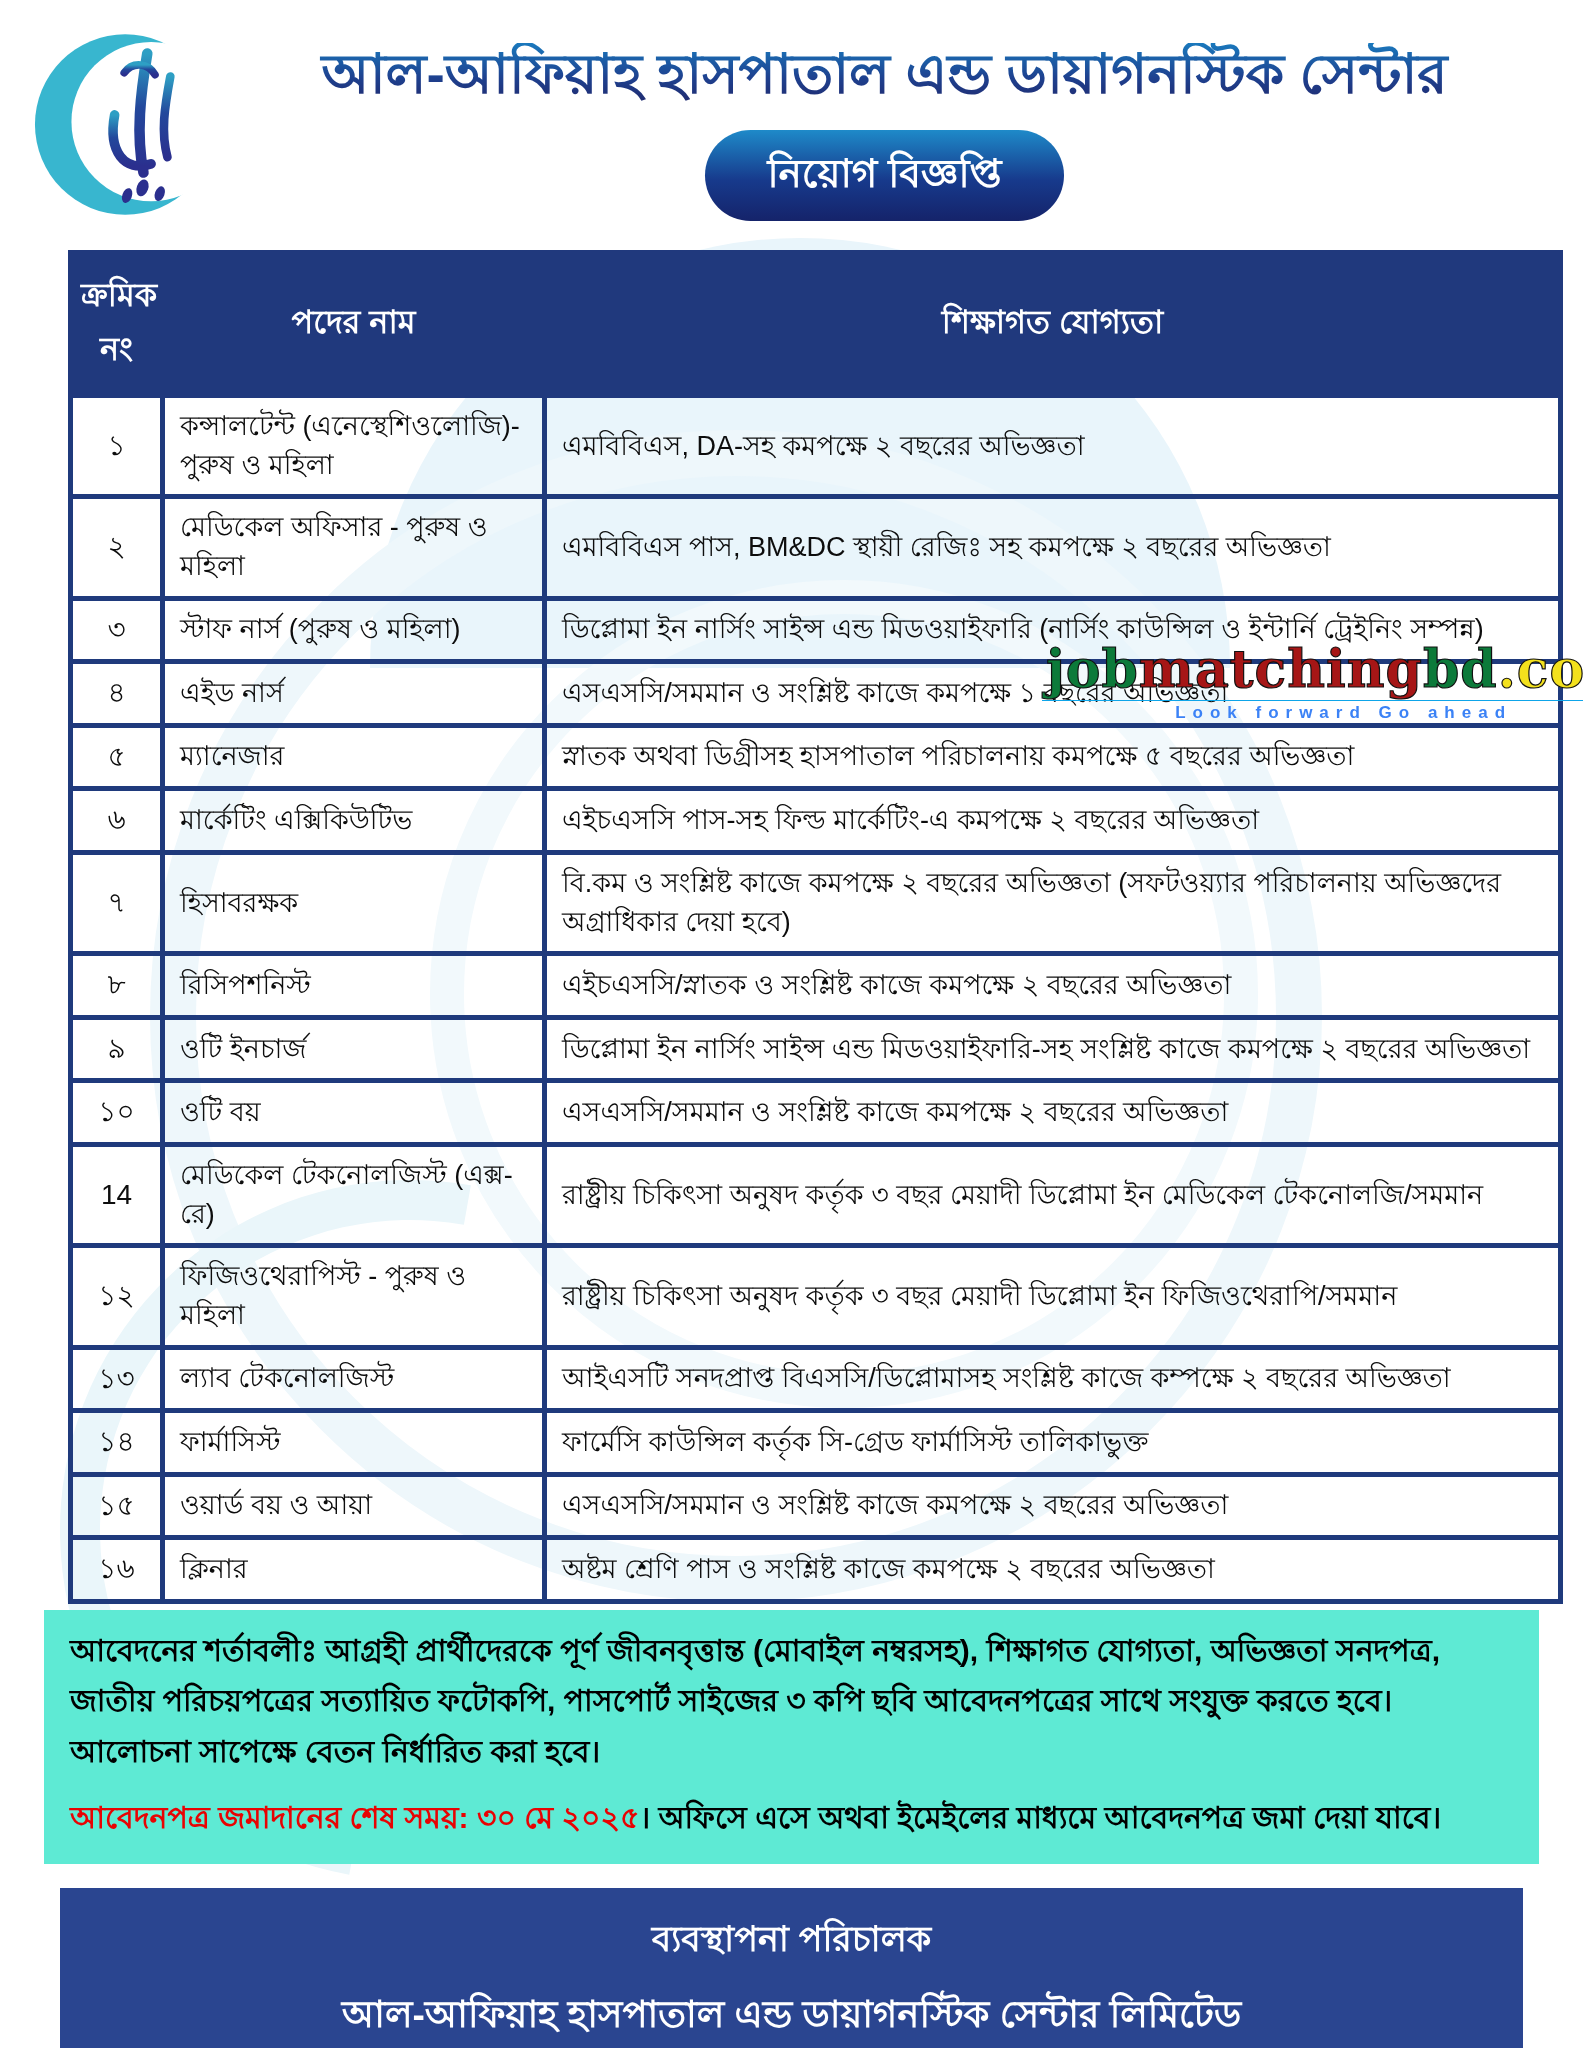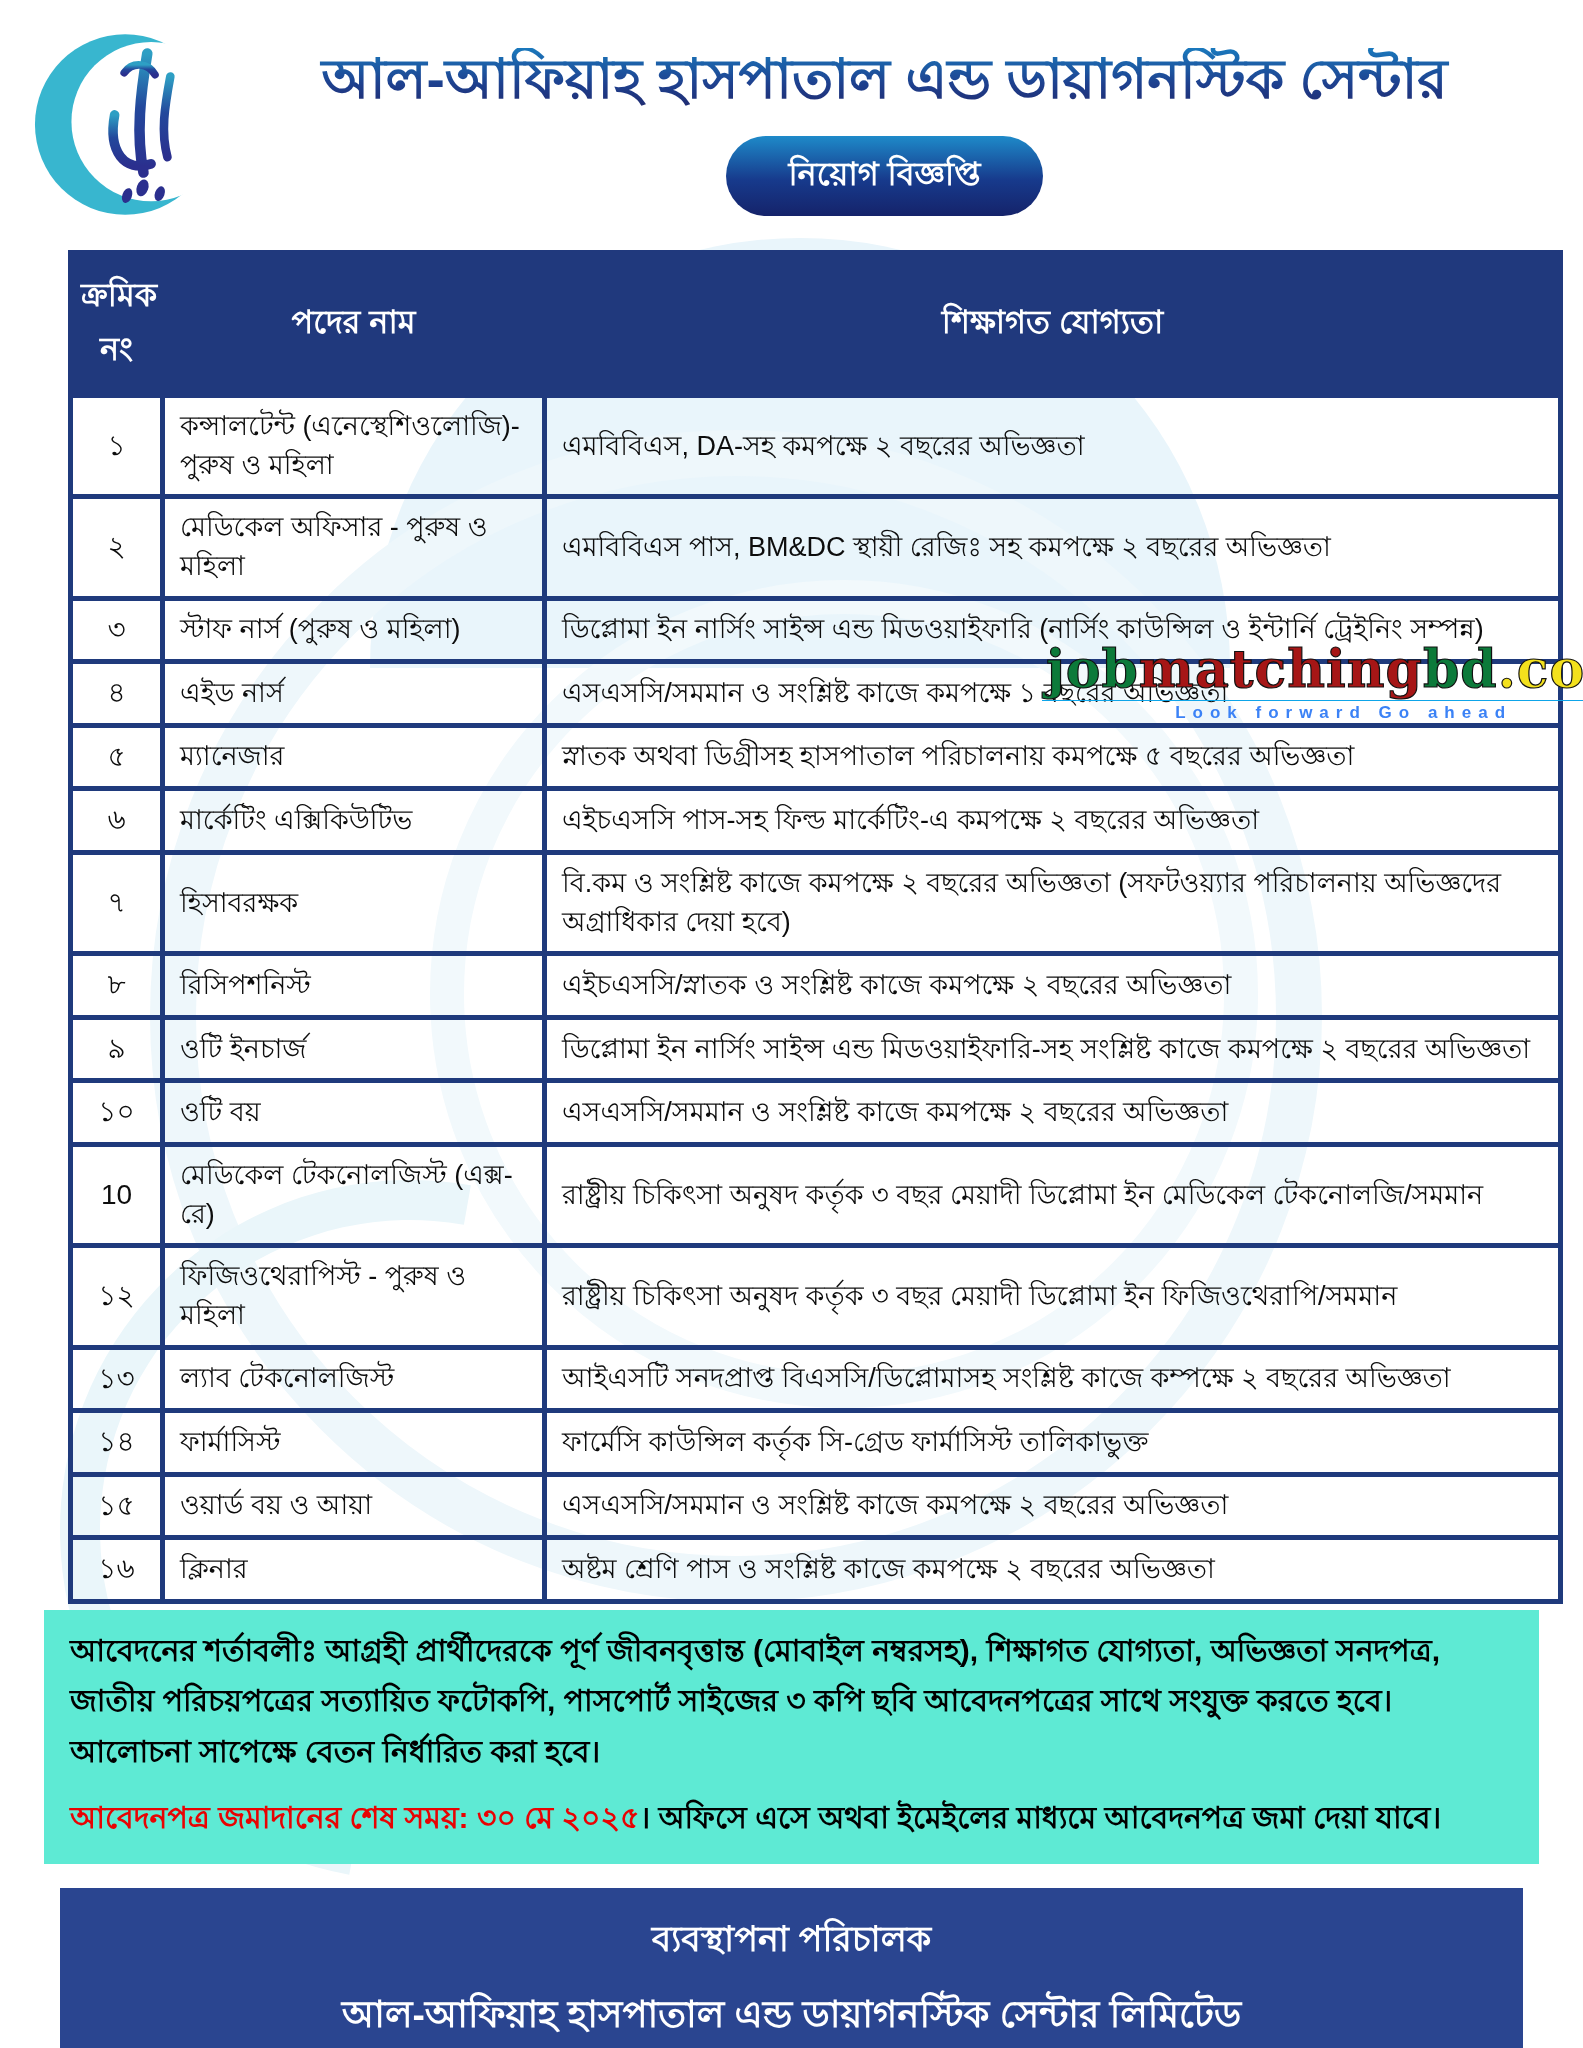--- a/index.html
+++ b/index.html
@@ -19,21 +19,21 @@
   .header{position:relative;z-index:1;display:flex;align-items:center;padding:26px 40px 0 34px;}
   .logo{width:192px;height:198px;flex:none;}
   .title-wrap{flex:1;text-align:center;padding-top:14px;}
   .main-title{
     margin:0;font-size:55px;font-weight:bold;line-height:1.15;letter-spacing:0;
     background:linear-gradient(180deg,#1a79bd 0%,#1e418f 55%,#20276b 100%);
     -webkit-background-clip:text;background-clip:text;color:transparent;
   }
   .badge{
     display:inline-block;margin-top:24px;padding:13px 62px;
-    font-size:32px;font-weight:bold;color:#ffffff;
+    font-size:39px;font-weight:bold;color:#ffffff;
     background:linear-gradient(180deg,#1e8ac9 0%,#173a8c 55%,#15236a 100%);
     border-radius:48px;
   }
 
   
   .job-table{
     position:relative;z-index:1;width:1495px;margin:26px 68px 0;
     border-collapse:collapse;table-layout:fixed;
   }
   .job-table th{
@@ -176,21 +176,21 @@
           <td>৯</td>
           <td>ওটি ইনচার্জ</td>
           <td>ডিপ্লোমা ইন নার্সিং সাইন্স এন্ড মিডওয়াইফারি-সহ সংশ্লিষ্ট কাজে কমপক্ষে ২ বছরের অভিজ্ঞতা</td>
         </tr>
         <tr>
           <td>১০</td>
           <td>ওটি বয়</td>
           <td>এসএসসি/সমমান ও সংশ্লিষ্ট কাজে কমপক্ষে ২ বছরের অভিজ্ঞতা</td>
         </tr>
         <tr>
-          <td>10</td>
+          <td>14</td>
           <td>মেডিকেল টেকনোলজিস্ট (এক্স-রে)</td>
           <td>রাষ্ট্রীয় চিকিৎসা অনুষদ কর্তৃক ৩ বছর মেয়াদী ডিপ্লোমা ইন মেডিকেল টেকনোলজি/সমমান</td>
         </tr>
         <tr>
           <td>১২</td>
           <td>ফিজিওথেরাপিস্ট - পুরুষ ও মহিলা</td>
           <td>রাষ্ট্রীয় চিকিৎসা অনুষদ কর্তৃক ৩ বছর মেয়াদী ডিপ্লোমা ইন ফিজিওথেরাপি/সমমান</td>
         </tr>
         <tr>
           <td>১৩</td>

